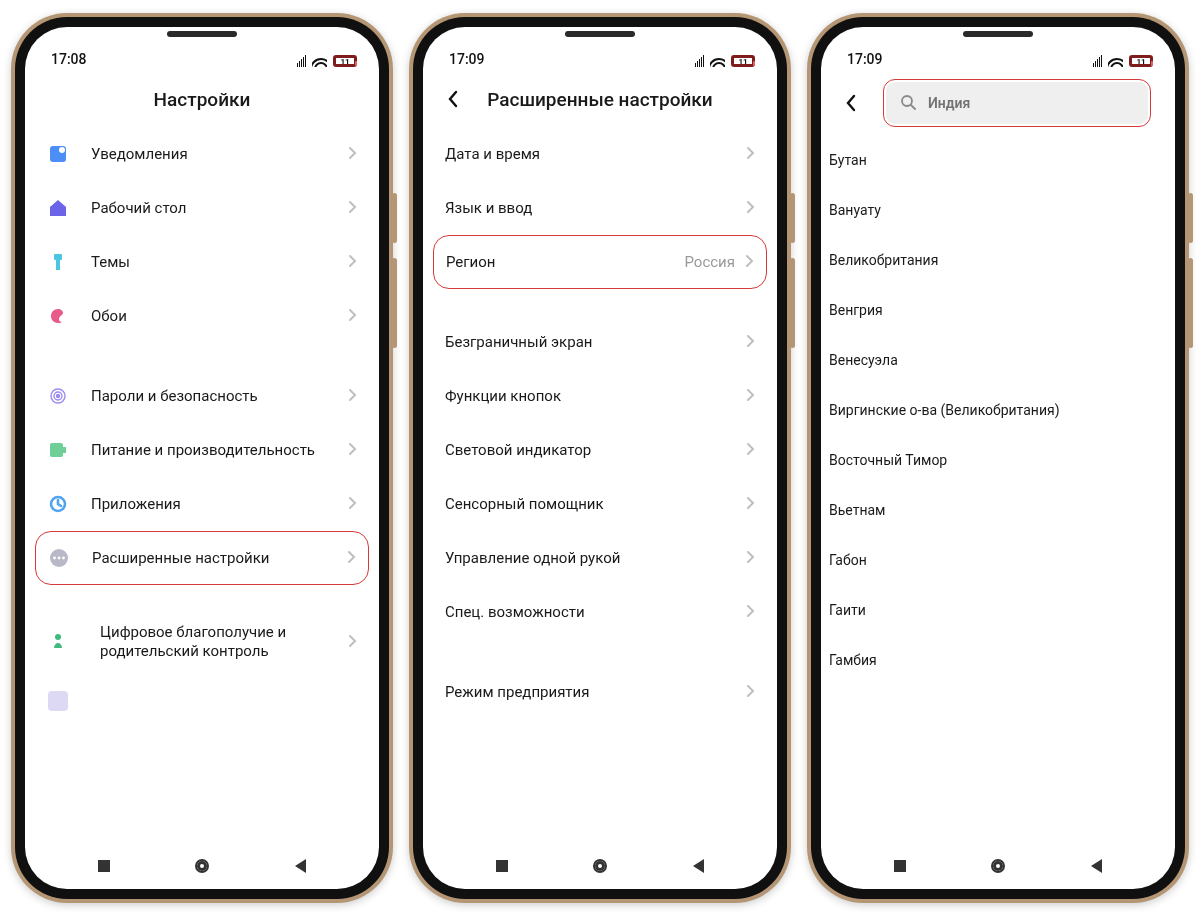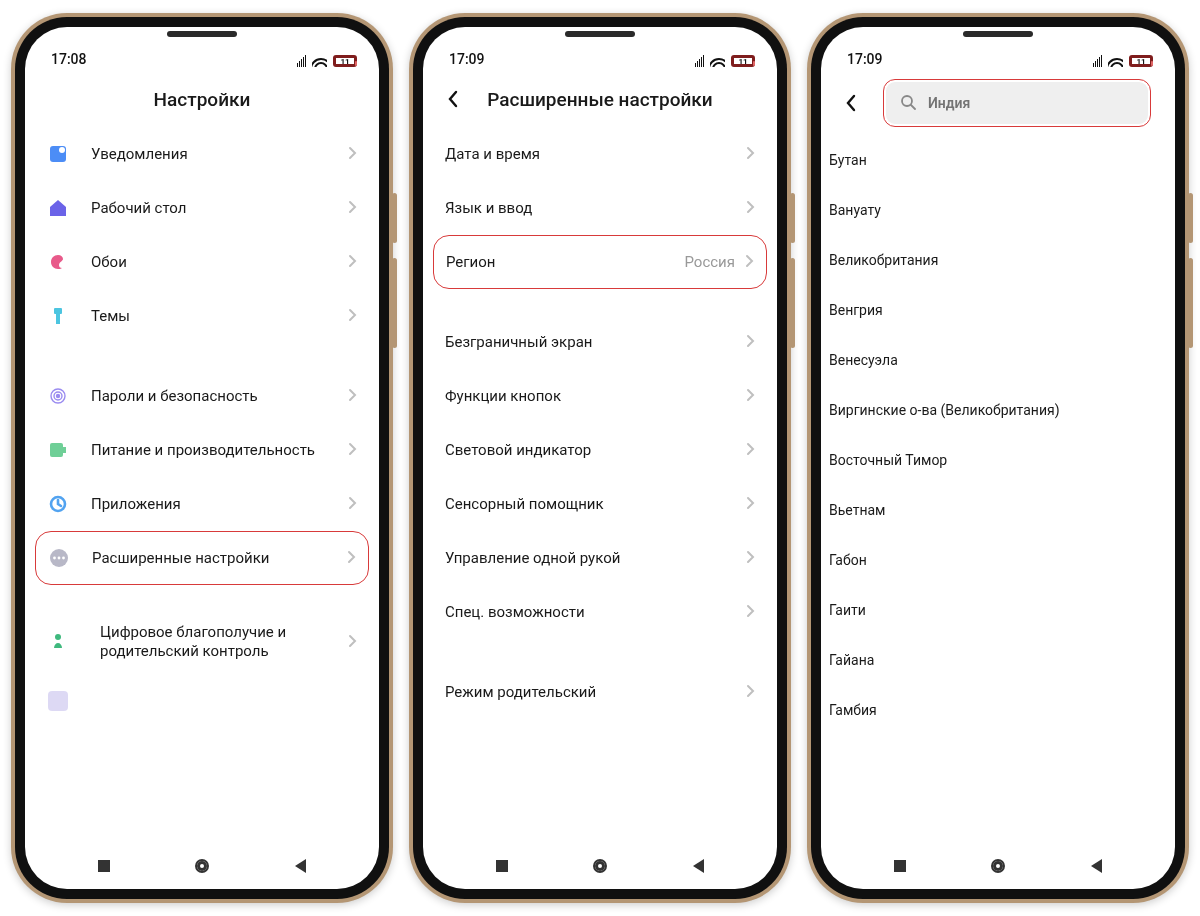--- a/index.html
+++ b/index.html
@@ -161,41 +161,41 @@
           <span class="chev">
             <svg width="9" height="14" viewBox="0 0 9 14" fill="none">
                     <path d="M2 2l5 5-5 5" stroke-width="2" stroke-linecap="round"></path>
                   </svg>
           </span>
         </div>
             </div>
             <div>
               <div class="row">
           <span class="ico">
-            <svg width="20" height="20" viewBox="0 0 20 20" fill="#e85a8a">
-                    <path d="M10 3c3 0 5 2 5 4s-4 3-4 6c0 2 1 3 3 3-1 1-3 1-4 1-4 0-7-3-7-7s3-7 7-7z"></path>
-                  </svg>
-          </span>
-          <span class="lbl">Обои</span>
-          <span class="chev">
-            <svg width="9" height="14" viewBox="0 0 9 14" fill="none">
-                    <path d="M2 2l5 5-5 5" stroke-width="2" stroke-linecap="round"></path>
-                  </svg>
-          </span>
-        </div>
-            </div>
-            <div>
-              <div class="row">
-          <span class="ico">
             <svg width="20" height="20" viewBox="0 0 20 20" fill="#4cc5e0">
                     <rect x="6" y="2" width="8" height="6" rx="1"></rect>
                     <rect x="8" y="8" width="4" height="10"></rect>
                   </svg>
           </span>
           <span class="lbl">Темы</span>
+          <span class="chev">
+            <svg width="9" height="14" viewBox="0 0 9 14" fill="none">
+                    <path d="M2 2l5 5-5 5" stroke-width="2" stroke-linecap="round"></path>
+                  </svg>
+          </span>
+        </div>
+            </div>
+            <div>
+              <div class="row">
+          <span class="ico">
+            <svg width="20" height="20" viewBox="0 0 20 20" fill="#e85a8a">
+                    <path d="M10 3c3 0 5 2 5 4s-4 3-4 6c0 2 1 3 3 3-1 1-3 1-4 1-4 0-7-3-7-7s3-7 7-7z"></path>
+                  </svg>
+          </span>
+          <span class="lbl">Обои</span>
           <span class="chev">
             <svg width="9" height="14" viewBox="0 0 9 14" fill="none">
                     <path d="M2 2l5 5-5 5" stroke-width="2" stroke-linecap="round"></path>
                   </svg>
           </span>
         </div>
             </div>
           </div>
       <div class="group-gap"></div>
       <div>
@@ -427,21 +427,21 @@
                     <path d="M2 2l5 5-5 5" stroke-width="2" stroke-linecap="round"></path>
                   </svg>
           </span>
         </div>
             </div>
           </div>
       <div class="group-gap"></div>
       <div>
             <div>
               <div class="row">
-          <span class="lbl">Режим родительский</span>
+          <span class="lbl">Режим предприятия</span>
           <span class="chev">
             <svg width="9" height="14" viewBox="0 0 9 14" fill="none">
                     <path d="M2 2l5 5-5 5" stroke-width="2" stroke-linecap="round"></path>
                   </svg>
           </span>
         </div>
             </div>
           </div>
     </div>
     <div class="nav">
@@ -517,23 +517,20 @@
             <div class="row-simple">
           <span>Вьетнам</span>
         </div>
             <div class="row-simple">
           <span>Габон</span>
         </div>
             <div class="row-simple">
           <span>Гаити</span>
         </div>
             <div class="row-simple">
-          <span>Гайана</span>
-        </div>
-            <div class="row-simple">
           <span>Гамбия</span>
         </div>
           </div>
     </div>
     <div class="nav">
       <span class="sq"></span>
       <span class="circ"></span>
       <span class="tri"></span>
     </div>
   </div>

